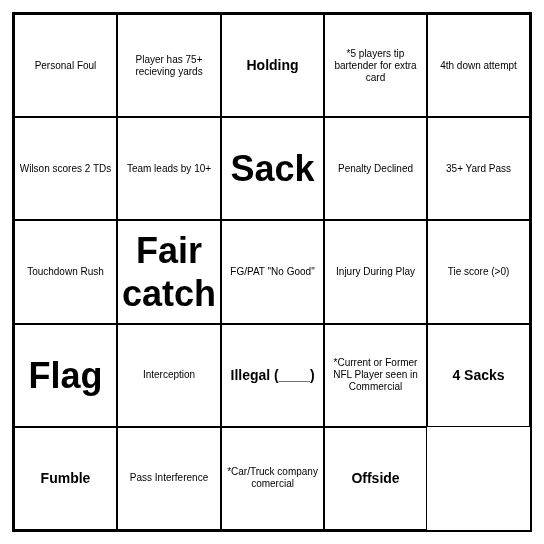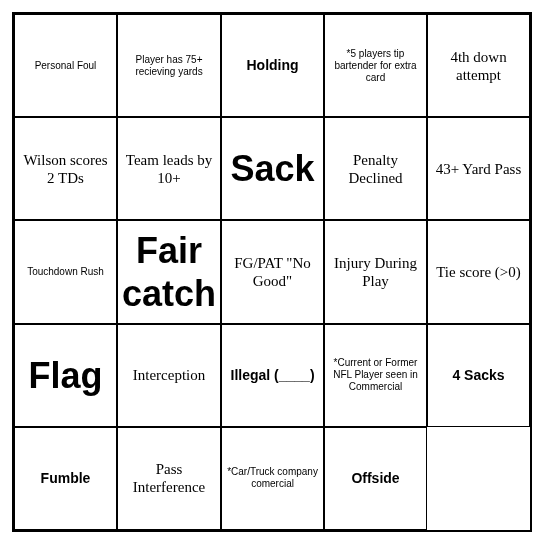--- a/index.html
+++ b/index.html
@@ -33,22 +33,21 @@
       padding: 4px;
       line-height: 1.2;
     }
     .cell span {
       display: block;
     }
     .text-small {
       font-size: 10px;
     }
     .text-normal {
-      font-size: 15px;
-      font-family: Liberation Serif, serif;
+      font-size: 10px;
     }
     .text-medium {
       font-size: 10px;
     }
     .text-large {
       font-size: 14px;
       font-weight: bold;
     }
     .text-xlarge {
       font-size: 36px;
@@ -80,21 +79,21 @@
     <div class="cell">
       <span class="text-normal">Team leads by 10+</span>
     </div>
     <div class="cell">
       <span class="text-xlarge">Sack</span>
     </div>
     <div class="cell">
       <span class="text-normal">Penalty Declined</span>
     </div>
     <div class="cell">
-      <span class="text-normal">43+ Yard Pass</span>
+      <span class="text-normal">35+ Yard Pass</span>
     </div>
     <div class="cell">
       <span class="text-small">Touchdown Rush</span>
     </div>
     <div class="cell">
       <span class="text-xlarge">Fair catch</span>
     </div>
     <div class="cell">
       <span class="text-normal">FG/PAT "No Good"</span>
     </div>

